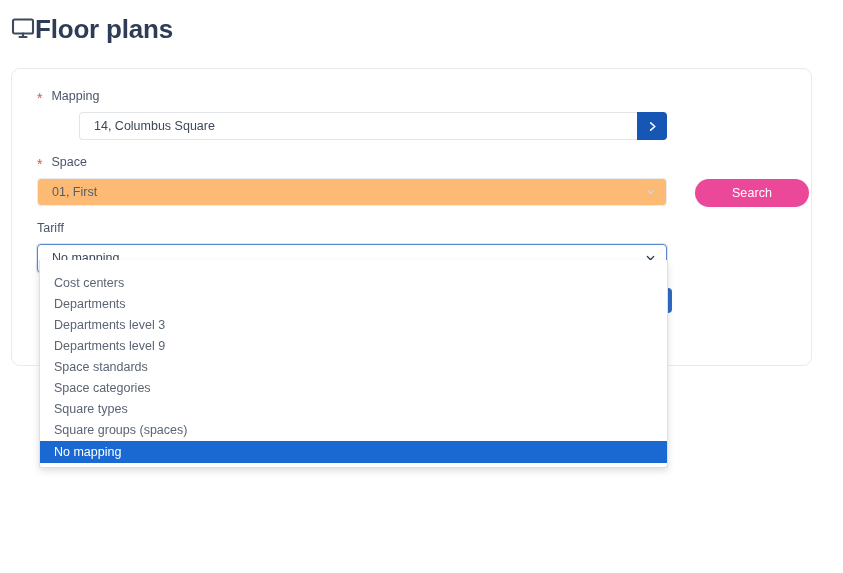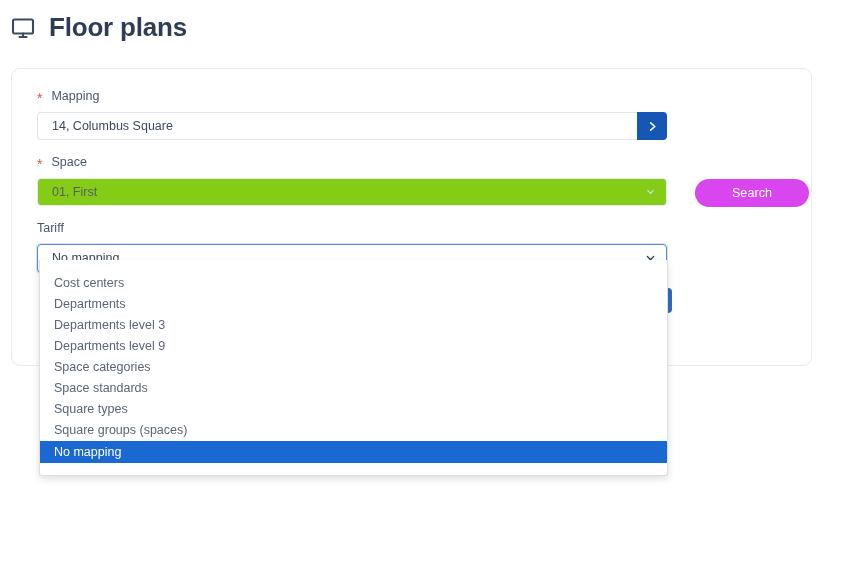--- a/index.html
+++ b/index.html
@@ -14,24 +14,23 @@
     font-family: "Liberation Sans", sans-serif;
     color: #3c4858;
     overflow: hidden;
     position: relative;
   }
 
   
   .page-header {
     position: absolute;
     left: 11px;
-    top: 2px;
-    display: flex;
-    align-items: flex-end;
-    gap: 14px;
+    top: 16px;
+    display: flex;
+    align-items: flex-start;
     height: 38px;
   }
   .monitor-icon {
     width: 24px;
     height: 24px;
     display: block;
     color: #3d4a5c;
   }
   .page-title {
     font-size: 26px;
@@ -89,20 +88,21 @@
     border: 1px solid #e2e4e7;
     border-right: none;
     border-radius: 4px 0 0 4px;
     background: #ffffff;
     font-family: "Liberation Sans", sans-serif;
     font-size: 12.5px;
     color: #3c4858;
     padding: 0 10px 0 14px;
     outline: none;
     height: 28px;
+    margin-left: 42px;
   }
   .go-button {
     width: 30px;
     background: #1656b5;
     border: none;
     border-radius: 0 4px 4px 0;
     color: #ffffff;
     display: flex;
     align-items: center;
     justify-content: center;
@@ -110,40 +110,40 @@
     padding: 0;
   }
   .go-button svg { width: 11px; height: 11px; display: block; }
 
   .search-button {
     position: absolute;
     left: 683px;
     top: 110px;
     width: 114px;
     height: 28px;
-    background: #d946ef;
+    background: #ec4899;
     border: none;
     border-radius: 14px;
     color: #ffffff;
     font-family: "Liberation Sans", sans-serif;
     font-size: 12.5px;
     cursor: pointer;
     letter-spacing: 0.1px;
   }
 
   .gap-1 { height: 15px; }
   .gap-2 { height: 16px; }
 
   
   .floor-select {
     width: 630px;
     height: 28px;
     border: 1px solid #e9ebed;
     border-radius: 4px;
-    background: #84cc16;
+    background: #fdba74;
     display: flex;
     align-items: center;
     padding: 0 10px 0 14px;
     font-size: 12.5px;
     color: #555e6b;
     position: relative;
     cursor: pointer;
   }
   .floor-caret {
     position: absolute;
@@ -203,21 +203,21 @@
     position: absolute;
     left: 39px;
     top: 260px;
     width: 629px;
     background: #ffffff;
     border: 1px solid #dcdfe3;
     border-top: none;
     border-radius: 0 0 3px 3px;
     box-shadow: 0 3px 7px rgba(0,0,0,0.13);
     padding-top: 13px;
-    padding-bottom: 12px;
+    padding-bottom: 4px;
     z-index: 20;
   }
   .dropdown-item {
     height: 21px;
     line-height: 21px;
     padding: 0 14px;
     font-size: 12.5px;
     color: #5a6472;
     cursor: pointer;
     white-space: nowrap;
@@ -298,19 +298,19 @@
 </div>
 
 <button class="hidden-action-button"></button>
 
 <div class="dropdown-panel">
   <div>
       <div class="dropdown-item">Cost centers</div>
       <div class="dropdown-item">Departments</div>
       <div class="dropdown-item">Departments level 3</div>
       <div class="dropdown-item">Departments level 9</div>
+      <div class="dropdown-item">Space standards</div>
       <div class="dropdown-item">Space categories</div>
-      <div class="dropdown-item">Space standards</div>
       <div class="dropdown-item">Square types</div>
       <div class="dropdown-item">Square groups (spaces)</div>
       <div class="dropdown-item selected">No mapping</div>
     </div>
 </div>
 
 </body></html>

